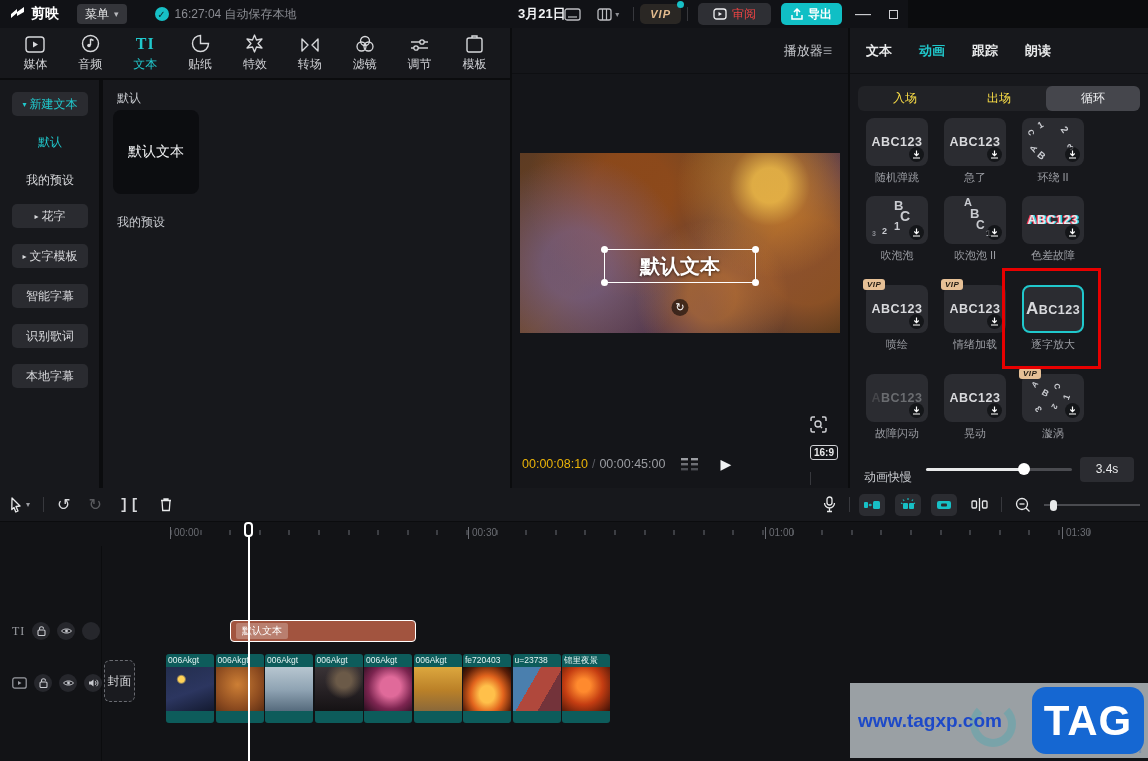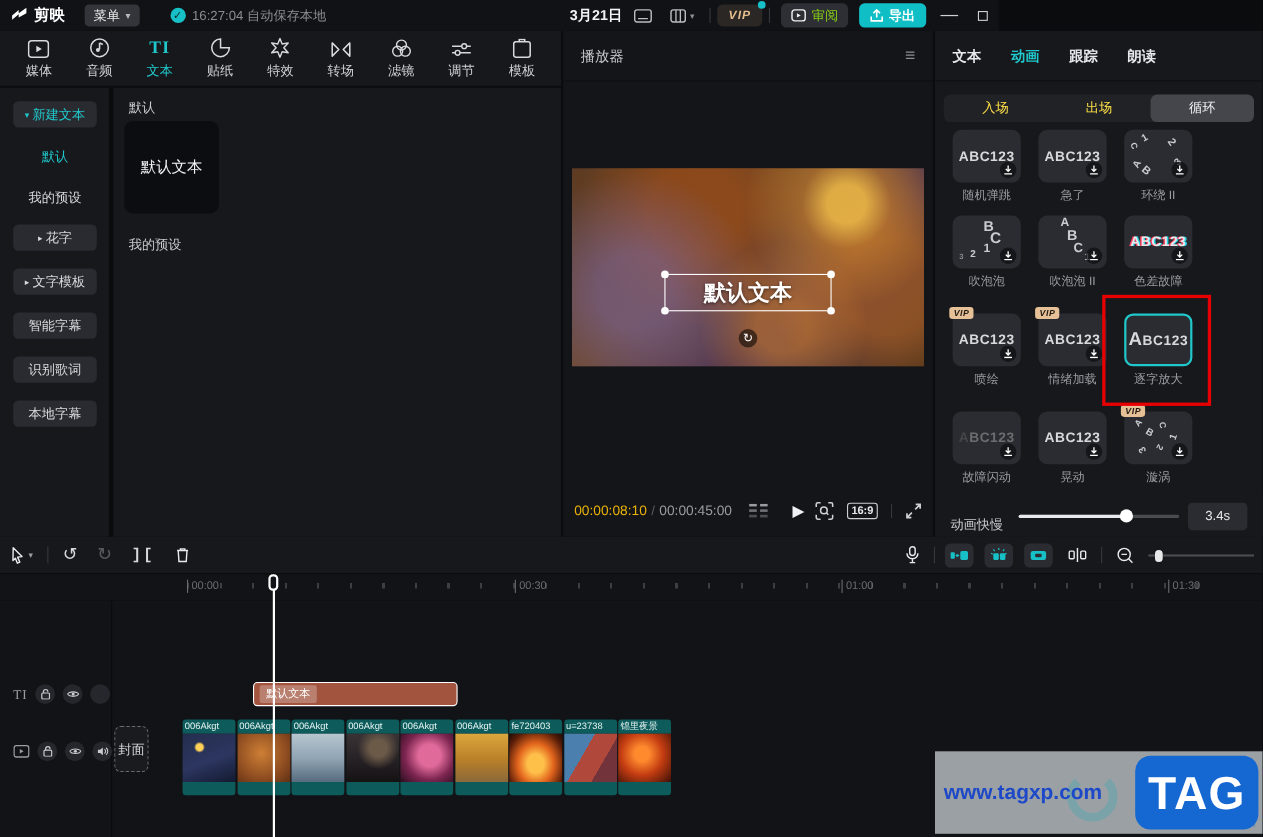--- a/index.html
+++ b/index.html
@@ -15,21 +15,21 @@
   .menu-btn .chev { font-size:9px; color:#b8b9bd; }
   .autosave { margin-left:28px; display:flex; align-items:center; gap:6px; font-size:12px; color:#8a8c92; }
   .check-dot { width:14px; height:14px; border-radius:50%; background:#17c0c6; color:#0c2a2c; font-size:10px; font-weight:bold; display:flex; align-items:center; justify-content:center; }
   .date { position:absolute; left:518px; font-size:13px; font-weight:bold; color:#f2f3f5; }
   .tb-right { position:absolute; right:0; top:0; height:28px; display:flex; align-items:center; }
   .tb-ic { margin:0 8px; opacity:.9; cursor:pointer; }
   .tb-divider { width:1px; height:14px; background:#37383d; margin:0 6px; }
   .vip-btn { position:relative; background:#2a2724; border-radius:5px; height:20px; padding:0 10px; display:flex; align-items:center; cursor:pointer; }
   .vip-txt { font-size:11px; font-weight:bold; font-style:italic; color:#e5bd8f; letter-spacing:1px; }
   .vip-dot { position:absolute; top:-3px; right:-3px; width:7px; height:7px; border-radius:50%; background:#17c0c6; }
-  .review-btn { background:#2e2f34; border-radius:5px; height:22px; padding:0 9px; display:flex; align-items:center; gap:5px; font-size:12px; color:#84cc16; margin:0 4px; cursor:pointer; }
+  .review-btn { background:#2e2f34; border-radius:5px; height:22px; padding:0 15px; display:flex; align-items:center; gap:5px; font-size:12px; color:#ef4444; margin:0 4px; cursor:pointer; }
   .export-btn { background:#10bfc5; border-radius:5px; height:22px; padding:0 10px; display:flex; align-items:center; gap:5px; font-size:12px; font-weight:bold; color:#fff; margin:0 6px; cursor:pointer; }
   .win-btn { width:30px; height:28px; display:flex; align-items:center; justify-content:center; color:#cfd0d4; cursor:pointer; }
   .win-max { width:9px; height:9px; border:1.3px solid #cfd0d4; }
 
   
   .nav { position:absolute; top:28px; left:0; width:510px; height:52px; background:#17181c; display:flex; align-items:center; justify-content:space-around; padding:0 8px; border-bottom:2px solid #0b0c0e; }
   .nav-item { display:flex; flex-direction:column; align-items:center; gap:3px; font-size:12px; color:#cfd0d4; cursor:pointer; width:50px; }
   .nav-item .ni { height:20px; display:flex; align-items:flex-end; justify-content:center; color:#d8d9dc; }
   .nav-item.active, .nav-item.active .ni { color:#20c8cc; }
   .nav-ti { font-size:16px; font-weight:bold; letter-spacing:1px; font-family:"Liberation Serif","DejaVu Serif",serif; }
@@ -41,21 +41,21 @@
   .sb-teal { color:#20c8cc; }
   .sb-tri { font-size:8px; }
 
   
   .library { position:absolute; top:80px; left:103px; width:407px; height:408px; background:#17181c; }
   .lib-sec { position:absolute; left:14px; font-size:12px; color:#c9cbd0; }
   .preset-card { position:absolute; left:10px; top:30px; width:86px; height:84px; background:#0c0d10; border-radius:8px; display:flex; align-items:center; justify-content:center; font-size:14px; color:#f2f3f5; cursor:pointer; }
 
   
   .player { position:absolute; top:28px; left:512px; width:336px; height:460px; background:#141519; }
-  .player-head { position:absolute; top:0; left:0; right:0; height:46px; display:flex; align-items:center; justify-content:space-between; padding:0 16px; font-size:13px; color:#c9cbd0; border-bottom:1px solid #0e0f12; }
+  .player-head { position:absolute; top:0; left:0; right:0; height:46px; display:flex; align-items:center; justify-content:flex-end; padding:0 16px; font-size:13px; color:#c9cbd0; border-bottom:1px solid #0e0f12; }
   .ham { color:#8a8c92; font-size:16px; cursor:pointer; }
   .canvas { position:absolute; left:8px; top:125px; width:320px; height:180px; overflow:hidden;
     background:
       radial-gradient(circle at 78% 18%, rgba(243,190,70,.85) 0 6%, rgba(216,140,40,.5) 14%, transparent 32%),
       radial-gradient(circle at 18% 62%, rgba(122,104,168,.55) 0 12%, transparent 38%),
       radial-gradient(circle at 60% 80%, rgba(205,125,45,.6) 0 10%, transparent 32%),
       radial-gradient(circle at 35% 22%, rgba(148,74,24,.8) 0 16%, transparent 42%),
       radial-gradient(circle at 90% 60%, rgba(170,95,35,.7) 0 14%, transparent 36%),
       linear-gradient(135deg,#5d3b22,#6e4728 38%,#4c3352 68%,#3c2b18);
   }
@@ -63,21 +63,21 @@
   .overlay-text { font-size:20px; font-weight:bold; color:#fff; text-shadow:0 1px 3px rgba(0,0,0,.6); white-space:nowrap; }
   .handle { position:absolute; width:7px; height:7px; border-radius:50%; background:#fff; }
   .h-tl{left:-4px;top:-4px} .h-tr{right:-4px;top:-4px} .h-bl{left:-4px;bottom:-4px} .h-br{right:-4px;bottom:-4px}
   .rotate-handle { position:absolute; left:50%; top:146px; transform:translateX(-50%); width:17px; height:17px; border-radius:50%; background:rgba(0,0,0,.55); color:#fff; font-size:11px; display:flex; align-items:center; justify-content:center; cursor:pointer; }
   .player-ctrl { position:absolute; left:0; right:0; top:412px; height:48px; display:flex; align-items:center; padding:0 10px; }
   .tc-cur { font-size:12.5px; color:#eab308; }
   .tc-sep { font-size:12px; color:#5b5d63; margin:0 4px; }
   .tc-total { font-size:12.5px; color:#9a9ca1; }
   .pc-ic { margin-left:16px; cursor:pointer; display:flex; align-items:center; }
   .play-tri { color:#f0f1f3; font-size:14px; margin-left:22px; cursor:pointer; }
-  .pc-right { margin-left:auto; display:flex; align-items:center; gap:12px; }
+  .pc-right { margin-left:auto; display:flex; gap:12px;flex-direction:column; }
   .ratio-chip { border:1.4px solid #cfd0d4; border-radius:3px; font-size:10px; font-weight:bold; color:#e8e9ea; padding:1px 3px; cursor:pointer; }
   .pc-div { width:1px; height:13px; background:#37383d; }
 
   
   .inspector { position:absolute; top:28px; left:850px; width:298px; height:460px; background:#17181c; }
   .insp-tabs { position:absolute; top:0; left:0; right:0; height:46px; display:flex; align-items:center; gap:27px; padding-left:16px; font-size:13px; font-weight:bold; color:#e8e9ea; border-bottom:1px solid #0e0f12; }
   .insp-tab { cursor:pointer; }
   .insp-tab.active { color:#20c8cc; }
   .seg-bar { position:absolute; top:58px; left:8px; width:282px; height:25px; background:#212226; border-radius:6px; display:flex; }
   .seg { flex:1; display:flex; align-items:center; justify-content:center; font-size:12px; color:#fde047; border-radius:6px; cursor:pointer; }

